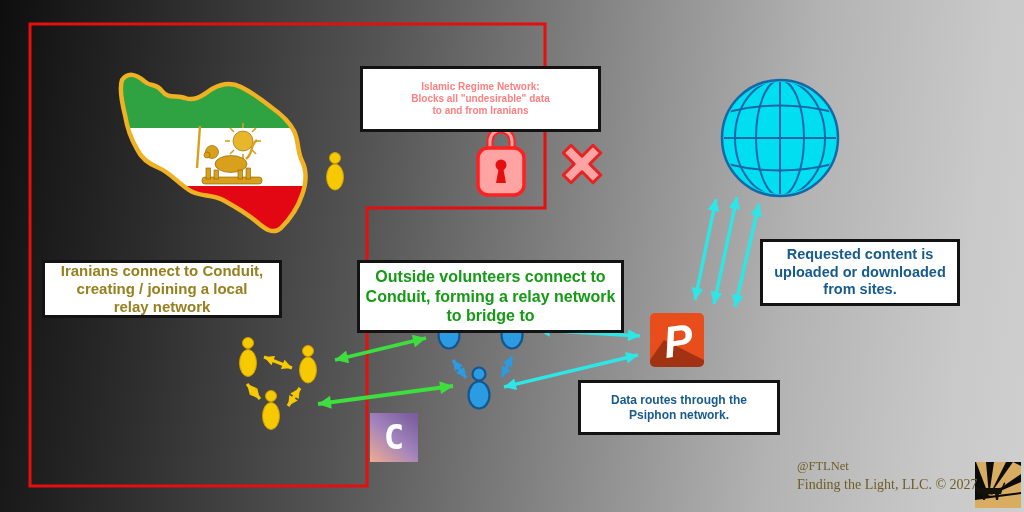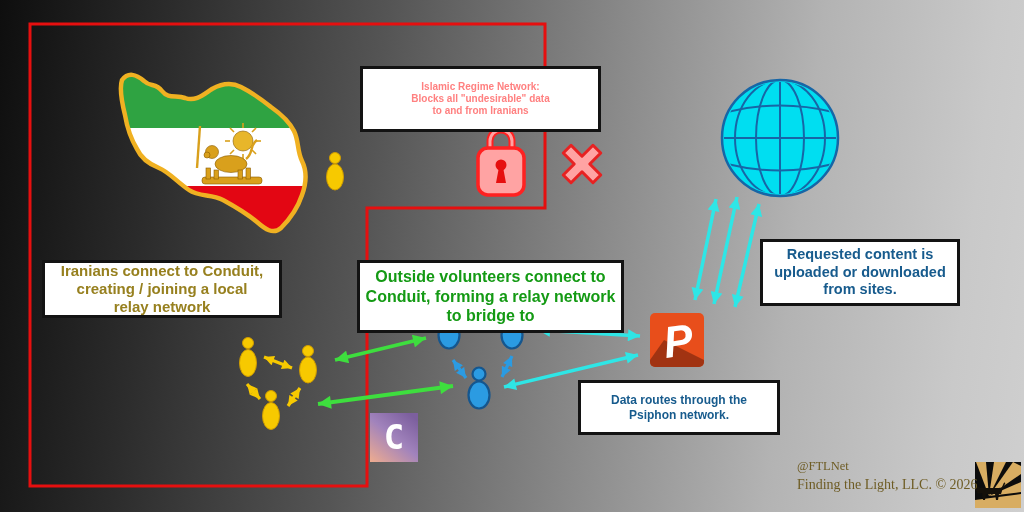--- a/index.html
+++ b/index.html
@@ -249,15 +249,15 @@
     <span>Requested content is
 uploaded or downloaded
 from sites.</span>
   </div>
   <div class="box bx-routes">
     <span>Data routes through the
 Psiphon network.</span>
   </div>
 
   <div class="footer-line f-handle">@FTLNet</div>
-  <div class="footer-line f-company">Finding the Light, LLC. © 2026</div>
+  <div class="footer-line f-company">Finding the Light, LLC. © 2027</div>
 
 </div>
 
 </body></html>

